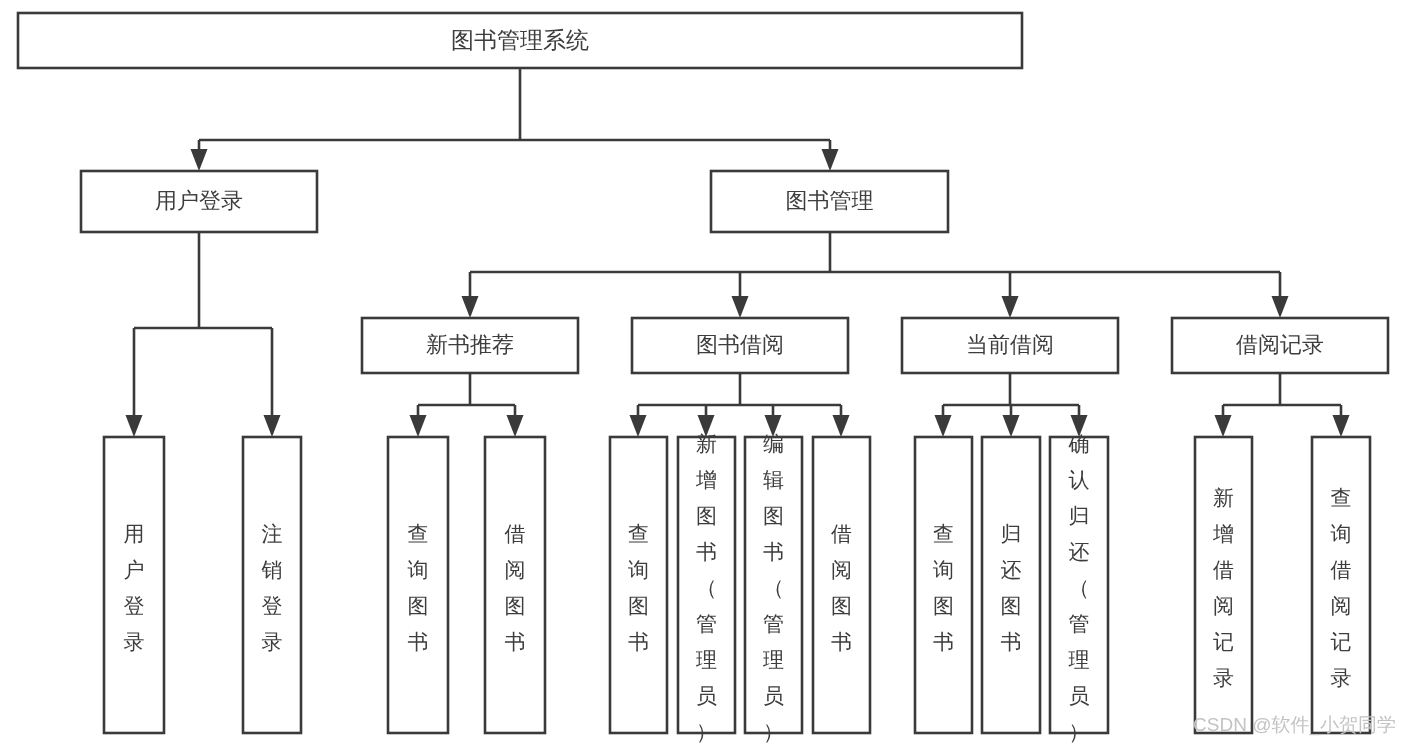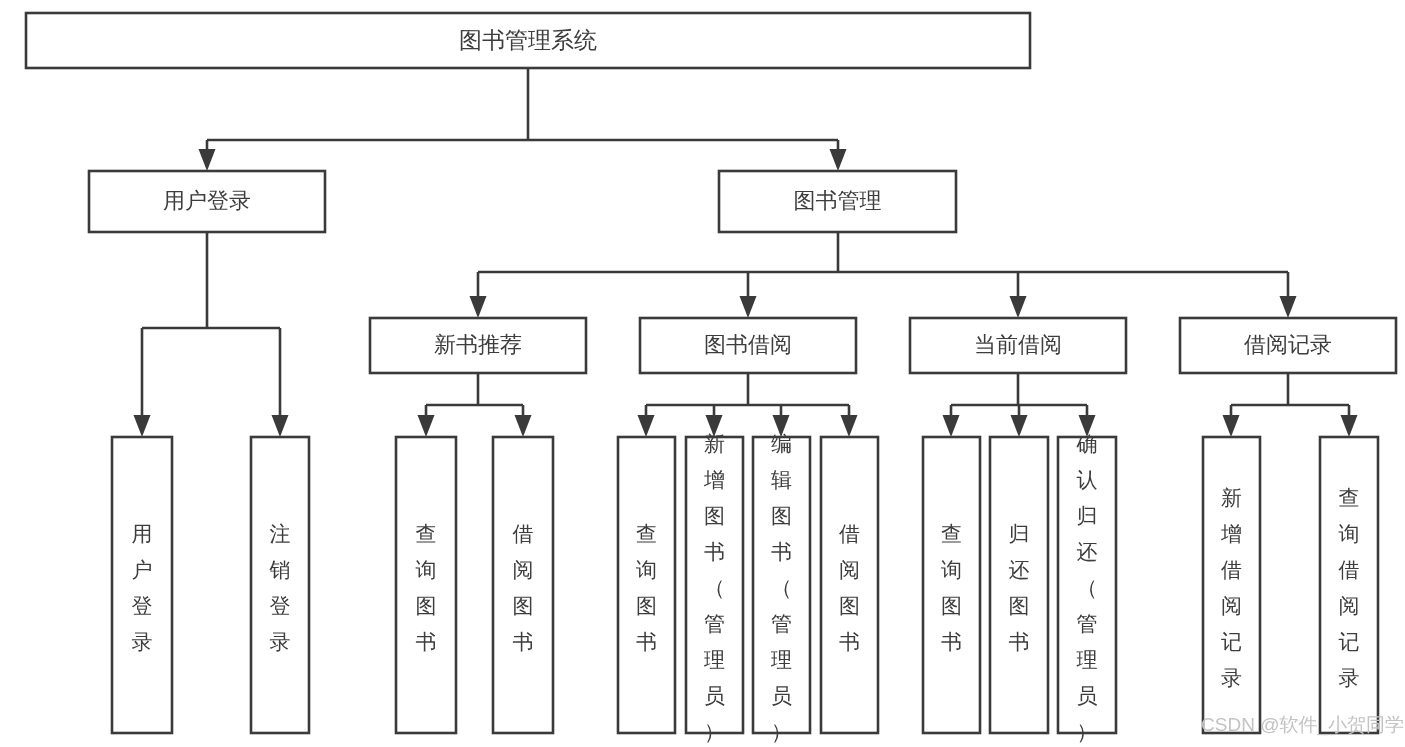--- a/index.html
+++ b/index.html
@@ -9,21 +9,21 @@
   }
   body {
     width: 1405px;
     height: 747px;
     font-family: "Liberation Sans", "DejaVu Sans", sans-serif;
     overflow: hidden;
     position: relative;
   }
   #diagram-root {
     position: absolute;
-    left: 8px;
+    left: 0;
     top: 0;
     width: 1230px;
     height: 747px;
   }
   svg { display: block; }
   .node-box {
     fill: #ffffff;
     stroke: #3a3a3a;
     stroke-width: 2.6;
   }

